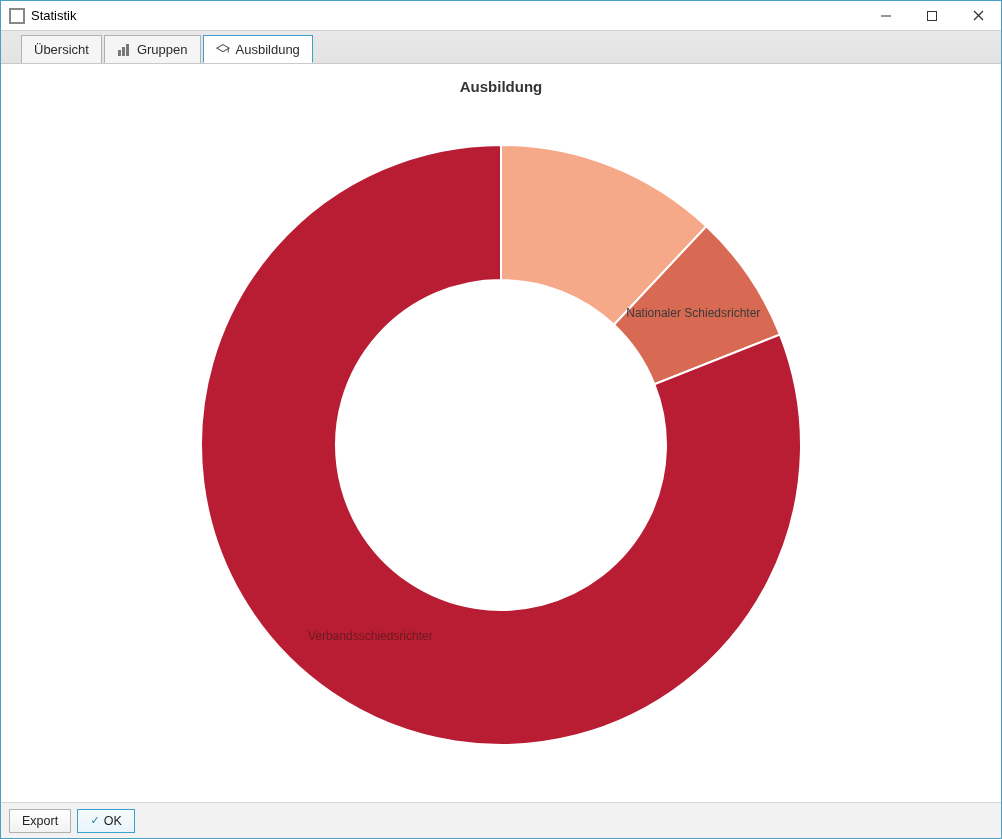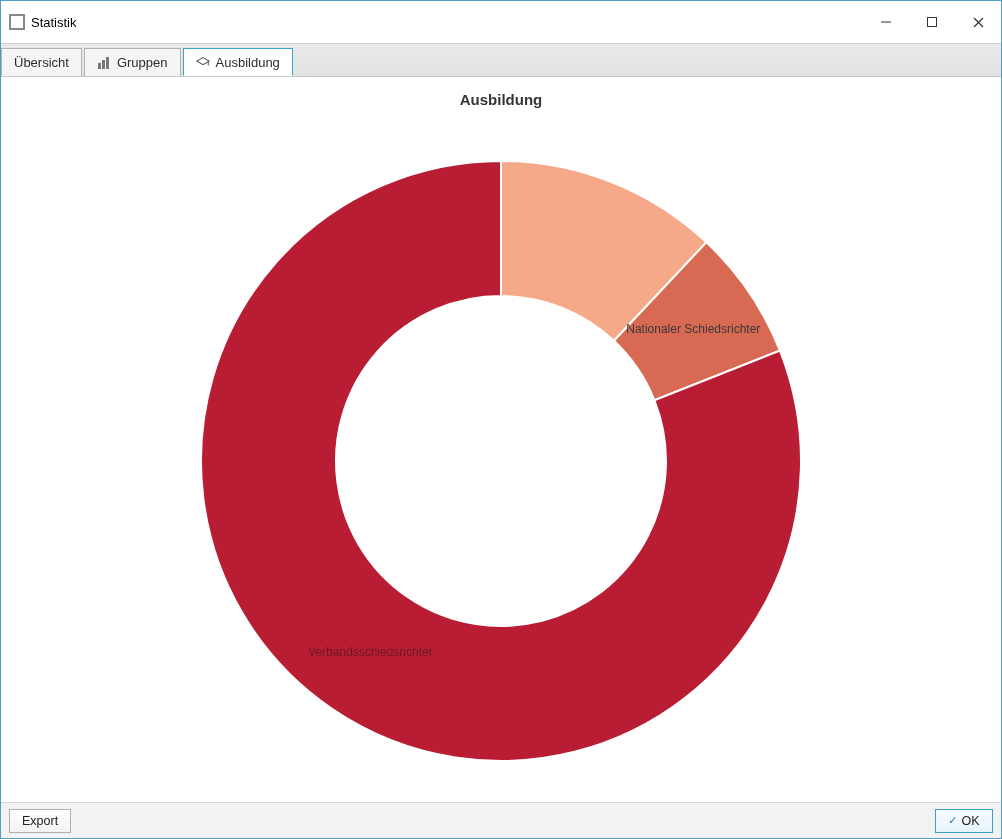--- a/index.html
+++ b/index.html
@@ -14,21 +14,21 @@
   }
   .window {
     width: 1002px; height: 839px;
     border: 1px solid #4aa0c4;
     display: flex;
     flex-direction: column;
     background: #fff;
   }
   
   .titlebar {
-    height: 43px;
+    height: 30px;
     background: #ffffff;
     display: flex;
     align-items: center;
     border-bottom: 1px solid #d0d0d0;
   }
   .titlebar .app-icon {
     width: 16px; height: 16px;
     margin: 0 6px 0 8px;
     border: 2px solid #888;
     background: #fff;
@@ -64,21 +64,21 @@
     border-bottom: none;
     margin-right: 2px;
     margin-top: 4px;
     background: #f5f5f5;
     color: #2b2b2b;
     font-size: 13px;
     position: relative;
     top: 0;
     cursor: default;
   }
-  .tab:first-child { margin-left: 0; }
+  .tab:first-child { margin-left: 20px; }
   .tab .tab-icon {
     width: 14px; height: 14px;
     display: inline-flex; align-items:center; justify-content:center;
     color: #555;
   }
   .tab.active {
     background: #ffffff;
     border-color: #3aa1cf;
     border-bottom: 1px solid #fff;
     z-index: 2;
@@ -95,41 +95,40 @@
   .chart-title {
     font-weight: 600;
     color: #353535;
     margin-top: 14px;
     font-size: 15px;
   }
   .chart-wrap {
     flex: 1;
     width: 100%;
     display: flex;
-    align-items: center;
     justify-content: center;
     padding-bottom: 8px;
   }
   svg.donut { display:block; }
   .slice-label {
     font-size: 12px;
     fill: #3a3a3a;
     font-family: "Segoe UI", sans-serif;
   }
   .slice-label.dark {
     fill: #6b1b20;
   }
   
   .bottombar {
     height: 36px;
     border-top: 1px solid #d6d6d6;
     background: #f2f2f2;
     display: flex;
     align-items: center;
-    justify-content: space-between;
+    justify-content: flex-start;
     padding: 0 8px;
     gap: 6px;
   }
   .btn {
     min-width: 58px;
     height: 24px;
     padding: 0 12px;
     border: 1px solid #b0b0b0;
     background: linear-gradient(#fefefe, #f2f2f2);
     color: #222;

